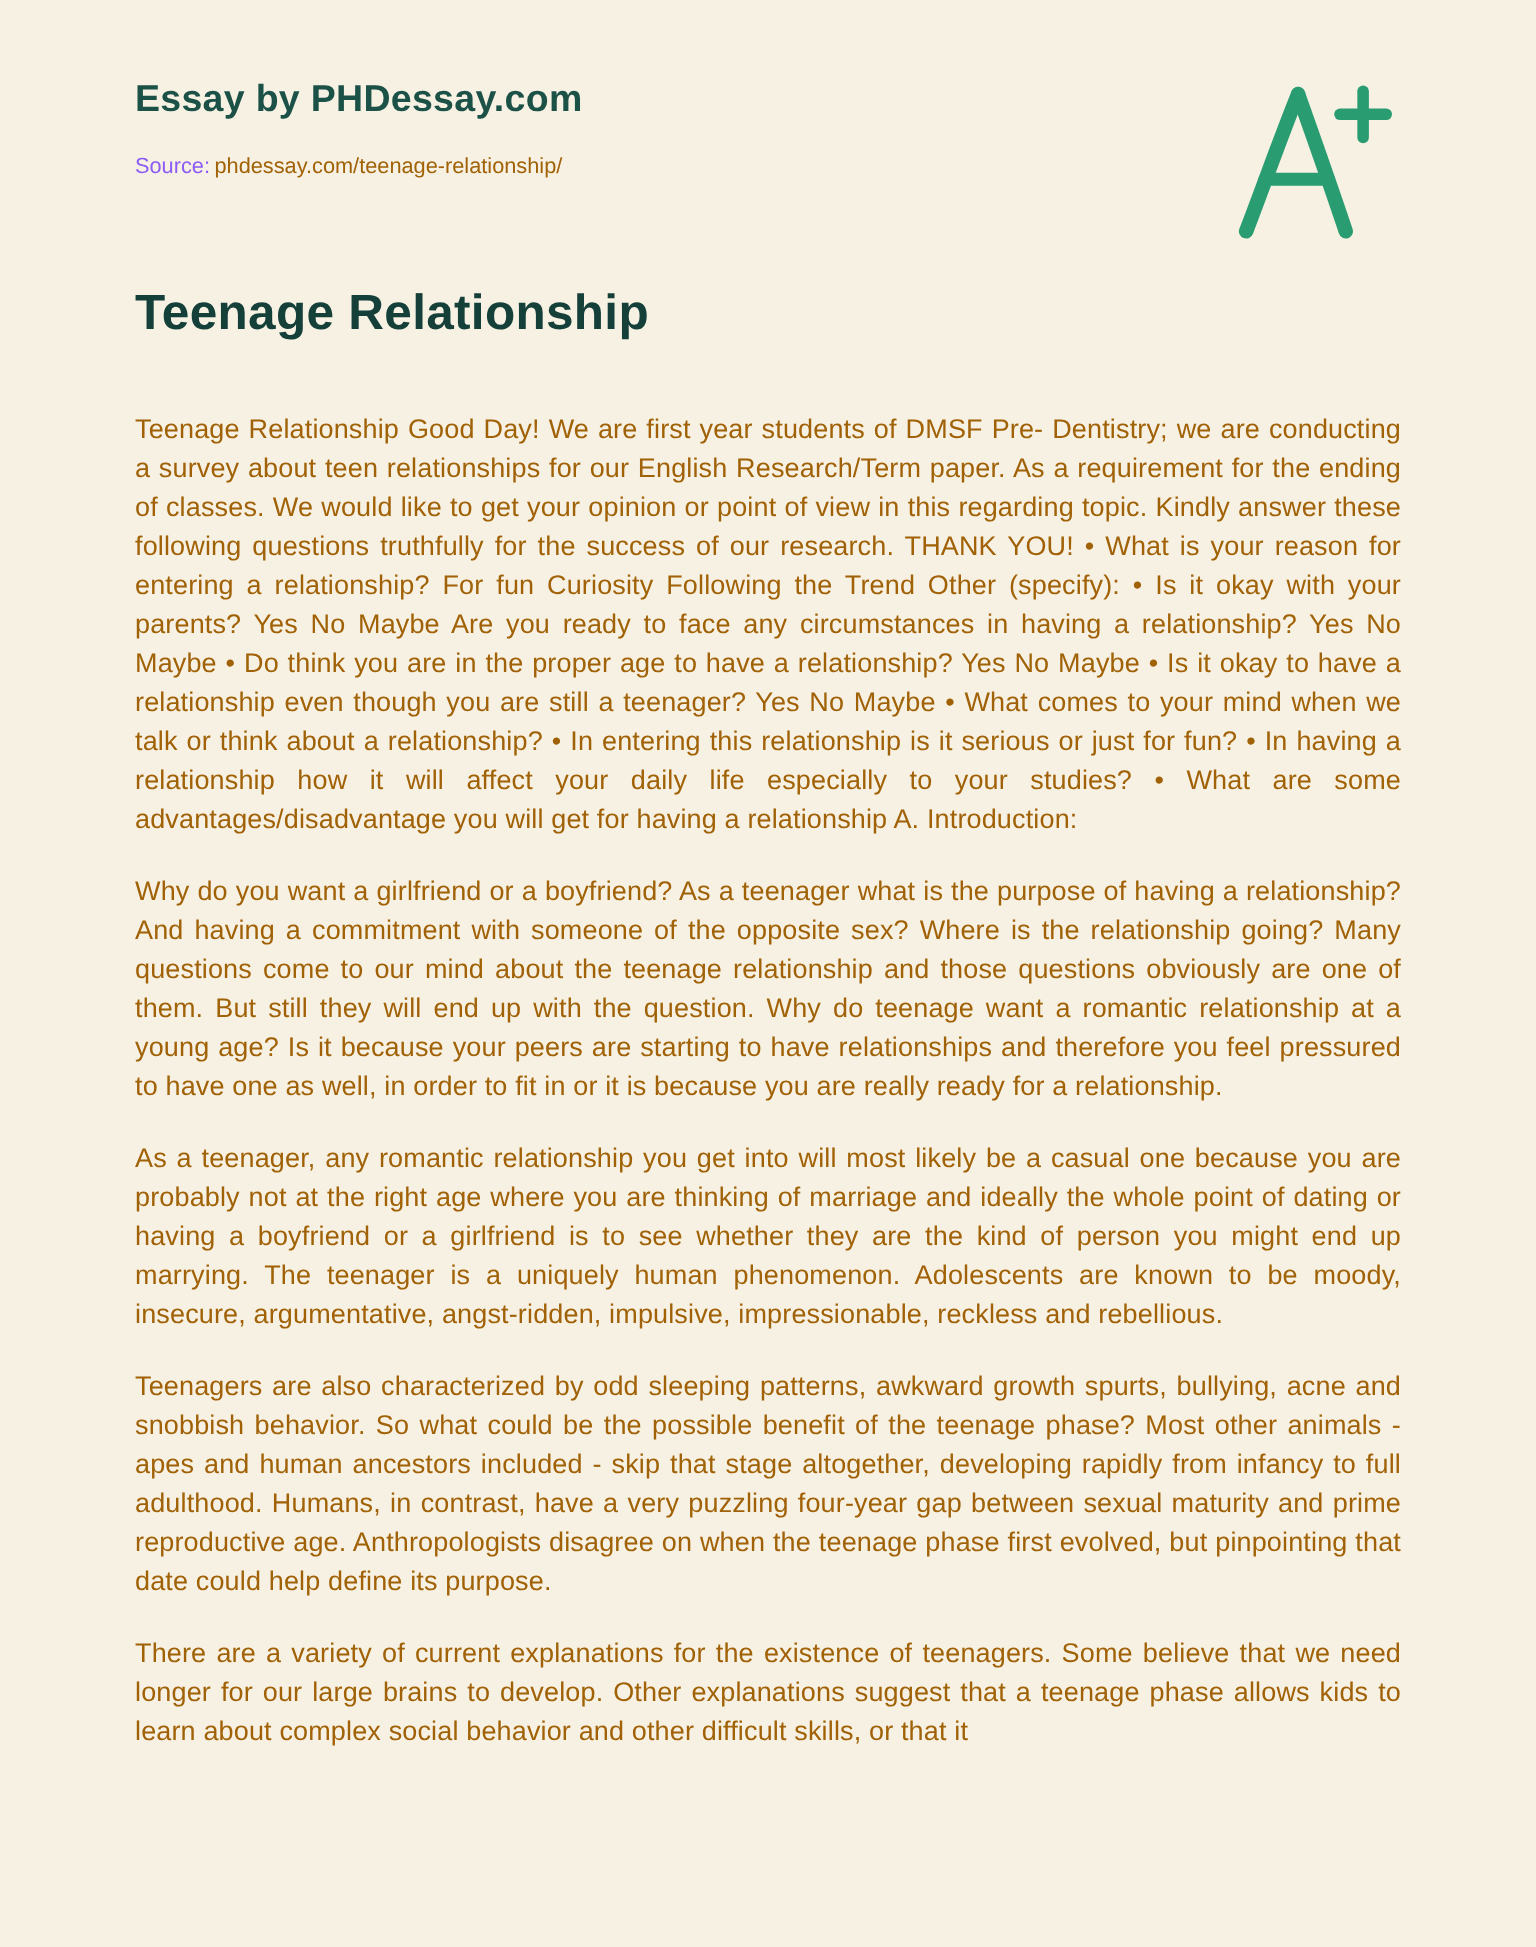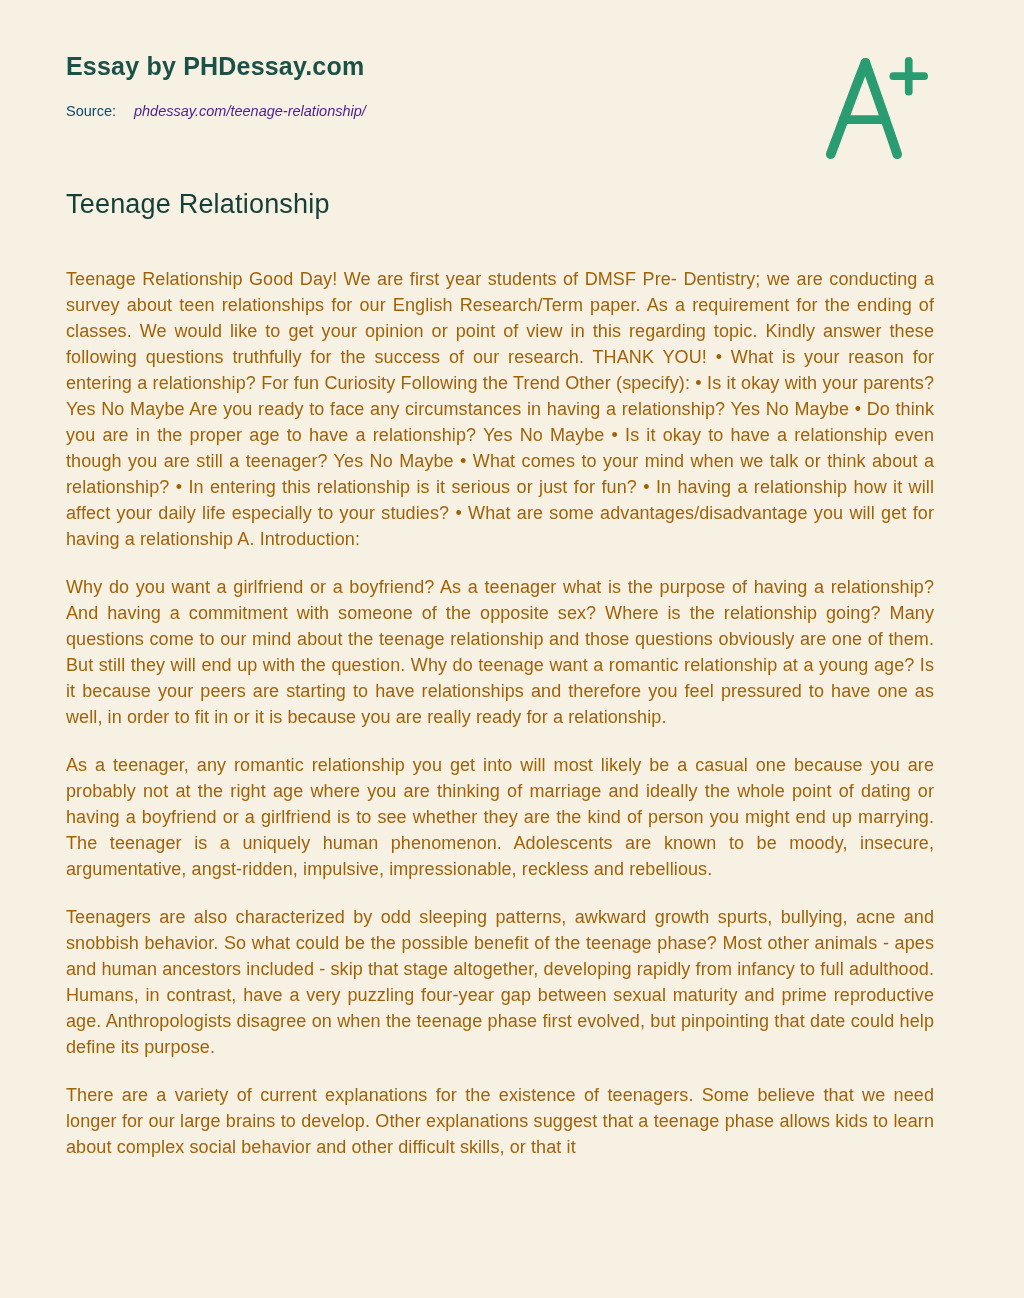--- a/index.html
+++ b/index.html
@@ -9,51 +9,50 @@
     height: 1298px;
     background: #f7f1e3;
     font-family: "Liberation Sans", sans-serif;
     overflow: hidden;
     position: relative;
   }
   .page {
     position: relative;
     width: 1024px;
     height: 1298px;
-    padding: 52px 90px 0 66px;
+    padding: 52px 90px 0 90px;
   }
   .header-title {
     margin: 0;
     font-size: 25px;
     font-weight: 700;
     color: #1b5147;
     letter-spacing: 0.2px;
   }
   .source-line {
     margin-top: 22px;
     font-size: 14.5px;
   }
-  .source-label { color: #0c4a6e; }
+  .source-label { color: #8b5cf6; }
   .source-link {
-    color: #4c1d95;
+    color: #a16207;
     text-decoration: none;
-    margin-left: 18px;
-    font-style: italic;
+    margin-left: 3px;
   }
   .logo {
     position: absolute;
     top: 52px;
     right: 96px;
     width: 104px;
     height: 112px;
   }
   .essay-title {
     margin: 70px 0 0 0;
-    font-size: 27px;
-    font-weight: 400;
+    font-size: 33px;
+    font-weight: 700;
     color: #15403a;
     letter-spacing: 0.2px;
   }
   .essay-body { margin-top: 46px; }
   .essay-body p {
     margin: 0 0 22px 0;
     font-size: 18px;
     line-height: 26px;
     color: #a16207;
     text-align: justify;

